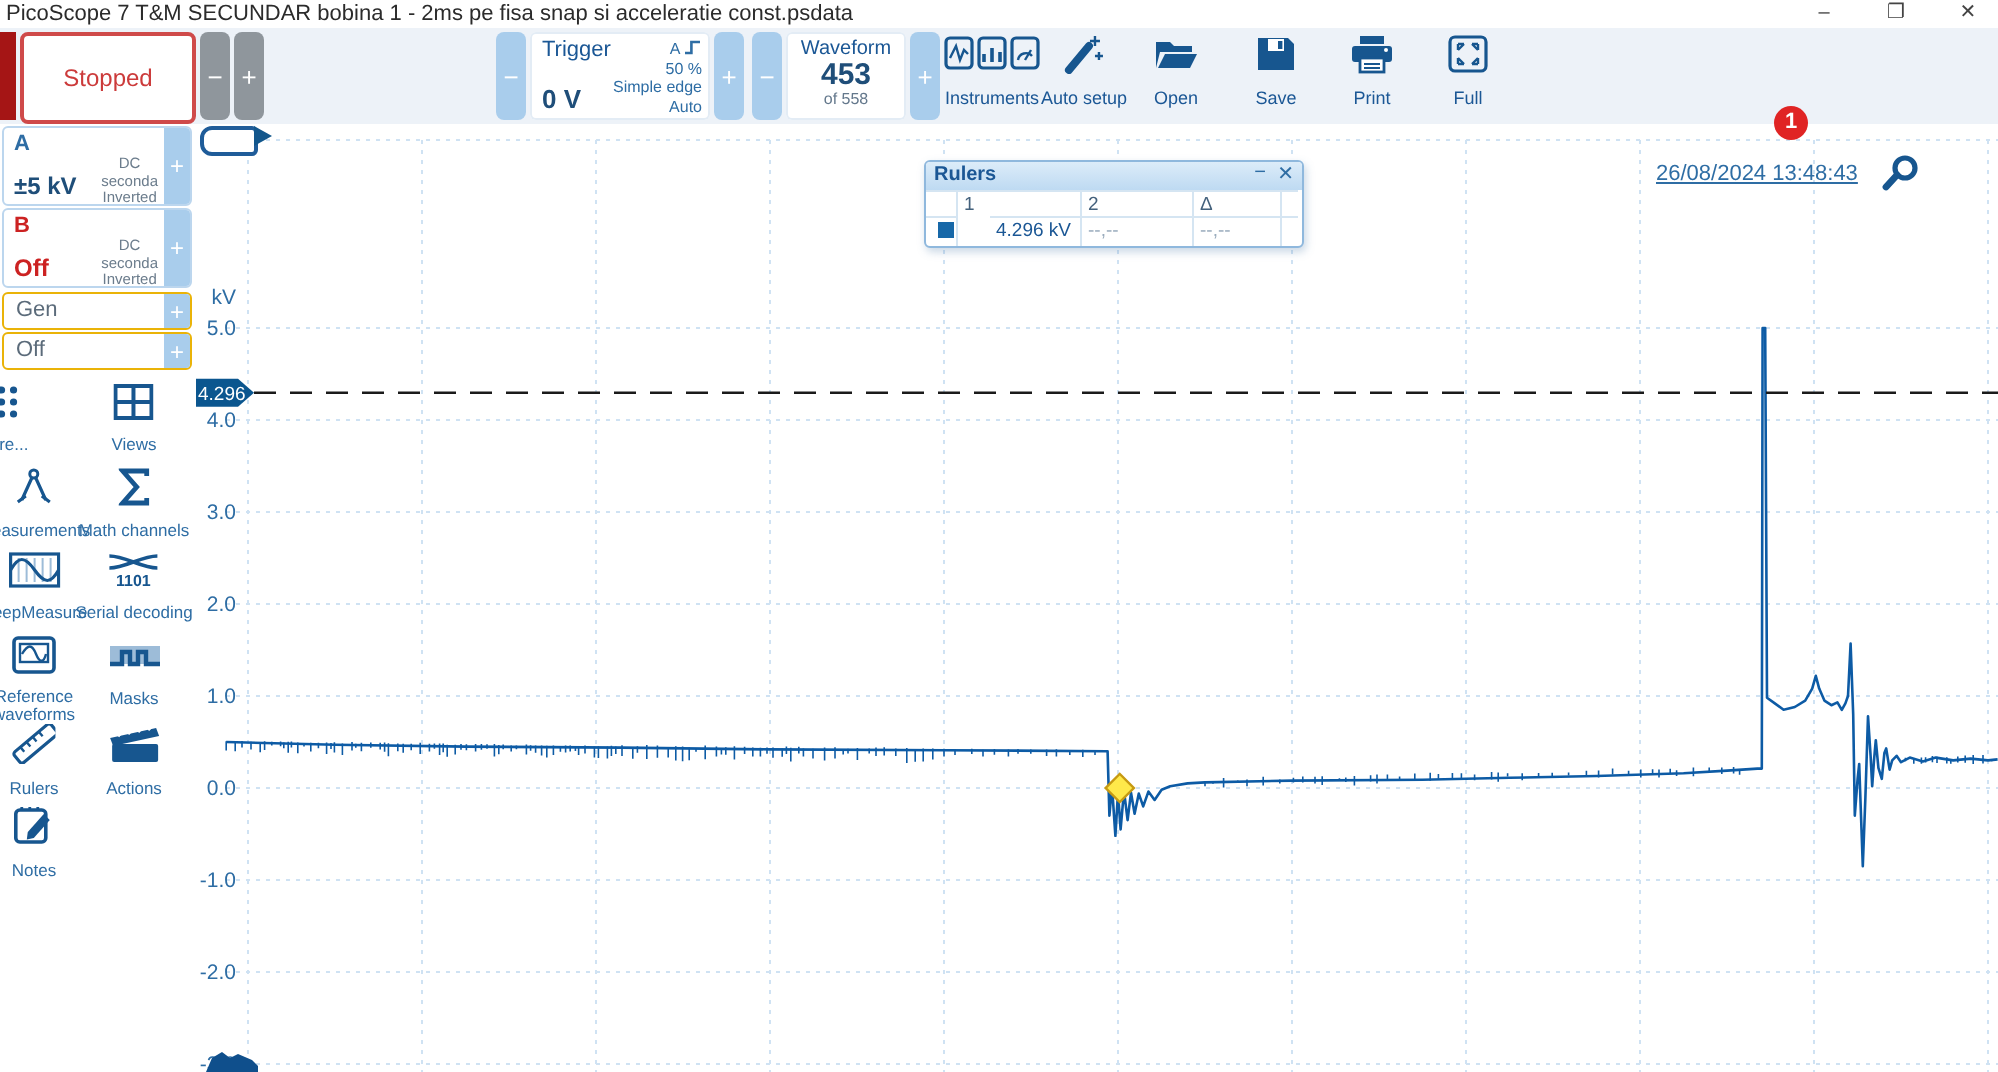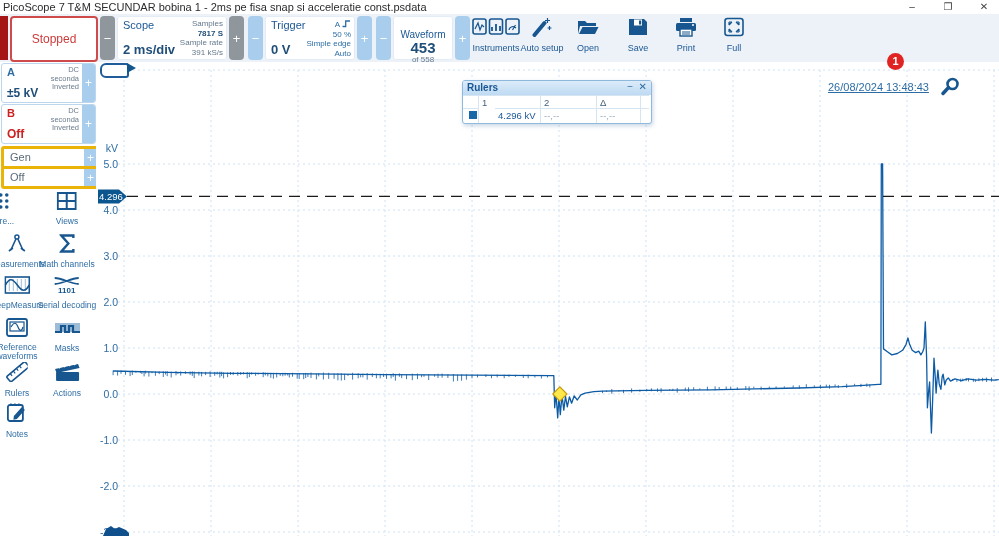--- a/index.html
+++ b/index.html
@@ -17,38 +17,38 @@
   .stepbtn{width:15px;height:44px;border-radius:4px;color:#fff;font-size:13px;display:flex;align-items:center;justify-content:center;}
   .stepbtn.gray{background:#8f969c;}
   .stepbtn.blue{background:#a9cdec;}
   .tbpanel{background:#fff;border-radius:3px;height:44px;position:relative;box-shadow:0 0 0 1px #e3ecf5 inset;}
   .tb-label{position:absolute;left:6px;top:3px;font-size:11px;color:#1b5795;}
   .tb-value{position:absolute;left:6px;bottom:3px;font-size:13px;font-weight:bold;color:#1f4e79;white-space:nowrap;}
   .tb-side{position:absolute;right:4px;top:3px;text-align:right;font-size:8px;line-height:9.5px;color:#64788c;}
   .tb-side b{color:#1f4e79;}
   .tb-side.blue{color:#2e6da4;}
   .wf-panel{text-align:center;}
-  .wf-label{font-size:10px;color:#1b5795;margin-top:13px;}
+  .wf-label{font-size:10px;color:#1b5795;margin-top:3px;}
   .wf-value{font-size:15px;font-weight:bold;color:#1f4e79;line-height:15px;}
   .wf-of{font-size:8px;color:#64788c;}
   .iconbtn{position:absolute;top:3px;height:42px;transform:translateX(-50%);text-align:center;cursor:default;}
   .iconbtn .lbl{font-size:9px;color:#1b5795;margin-top:2px;white-space:nowrap;}
   .badge{position:absolute;left:887px;top:39px;width:17px;height:17px;border-radius:50%;background:#e02424;color:#fff;font-size:11px;font-weight:bold;text-align:center;line-height:17px;z-index:5;}
   .logo{position:absolute;left:900px;top:16px;width:97px;height:46px;}
   .logo .word{position:absolute;right:4px;top:-2px;font-family:"Liberation Serif",serif;font-size:27px;color:#4a4f55;letter-spacing:1px;}
   .logo .reg{font-size:8px;vertical-align:super;}
   .logo .sub{position:absolute;right:4px;bottom:1px;font-family:"Liberation Serif",serif;font-size:9px;color:#7d8b97;}
   
   .sidebar{position:absolute;left:0;top:62px;width:96px;height:474px;background:#fff;overflow:hidden;}
   .chpanel{position:absolute;left:1px;width:93px;background:#fff;border:1px solid #bcd6ee;border-radius:3px;}
   .ch-id{position:absolute;left:5px;top:2px;font-size:11px;font-weight:bold;}
-  .ch-tags{position:absolute;right:16px;top:2px;text-align:right;font-size:7.5px;line-height:8.5px;color:#6b7c8c;}
+  .ch-tags{position:absolute;right:16px;top:14px;text-align:center;font-size:7.5px;line-height:8.5px;color:#6b7c8c;}
   .ch-value{position:absolute;left:5px;bottom:2px;font-size:12px;font-weight:bold;}
   .plusstrip{position:absolute;right:0;top:0;bottom:0;width:13px;background:#a9cdec;border-radius:0 2px 2px 0;color:#fff;font-size:12px;display:flex;align-items:center;justify-content:center;}
-  .rowpanel{position:absolute;left:1px;width:93px;height:17px;background:#fff;border:3px solid #eab308;border-radius:3px;}
+  .rowpanel{position:absolute;left:1px;width:93px;height:17px;background:#fff;border:1px solid #eab308;border-radius:3px;}
   .rowpanel .lbl{position:absolute;left:6px;top:2px;font-size:11px;color:#5b6b7a;}
   .tool{position:absolute;transform:translateX(-50%);text-align:center;cursor:default;}
   .tool .lbl{font-size:8.5px;color:#2e6da4;white-space:nowrap;margin-top:2px;}
   .tool .lbl.wrap{white-space:normal;width:64px;line-height:9px;}
   
   .chart{position:absolute;left:96px;top:62px;width:903px;height:474px;background:#fff;}
   .timestamp{position:absolute;left:828px;top:81px;font-size:11px;color:#2e6da4;z-index:4;text-decoration:underline;}
   .zoomicon{position:absolute;left:941px;top:77px;z-index:4;}
   .toptab{position:absolute;left:100px;top:63px;width:25px;height:11px;background:#fff;border:2px solid #1f5c99;border-radius:6px 3px 3px 6px;z-index:4;}
   .toptab:after{content:"";position:absolute;left:25px;top:-2px;border-top:5.5px solid transparent;border-bottom:5.5px solid transparent;border-left:9px solid #12568c;}
@@ -77,30 +77,20 @@
     <div class="wbtn" style="left:933px">❐</div>
     <div class="wbtn" style="left:969px">✕</div>
   </div>
 
   <div class="toolbar">
     <div class="redstrip"></div>
     <div class="stopped">Stopped</div>
 
     <div class="tbgroup" style="left:100px">
       <div class="stepbtn gray">−</div>
-      <div class="tbpanel" style="width:110px">
-        <div class="tb-label">Scope</div>
-        <div class="tb-value">2 ms/div</div>
-        <div class="tb-side">
-          <span>Samples</span><br>
-          <b>7817 S</b><br>
-          <span>Sample rate</span><br>
-          <span>391 kS/s</span>
-        </div>
-      </div>
       <div class="stepbtn gray">+</div>
     </div>
 
     <div class="tbgroup" style="left:248px">
       <div class="stepbtn blue">−</div>
       <div class="tbpanel" style="width:90px">
         <div class="tb-label">Trigger</div>
         <div class="tb-value">0 V</div>
         <div class="tb-side blue">
           <span>A</span>

